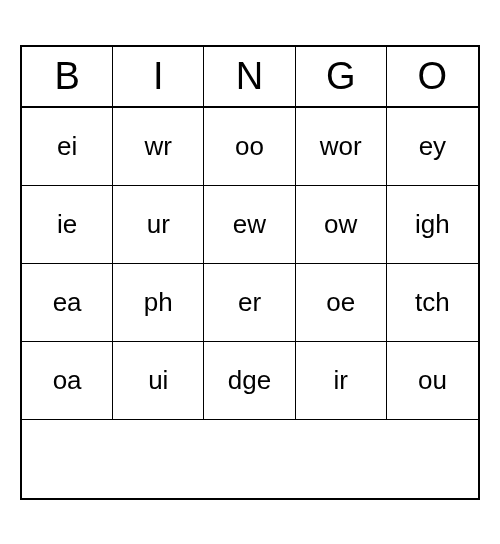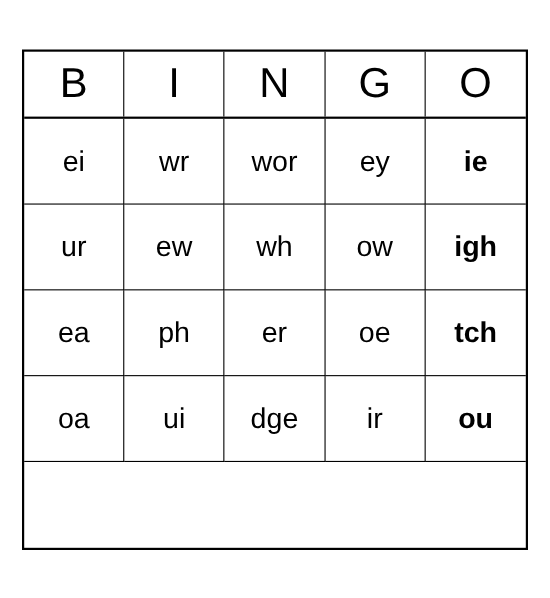--- a/index.html
+++ b/index.html
@@ -53,21 +53,20 @@
       border-right: 1px solid #000;
       border-bottom: 1px solid #000;
       display: flex;
       align-items: center;
       justify-content: center;
       min-height: 78px;
     }
 
     .grid-cell:nth-child(5n) {
       border-right: none;
-      font-weight: bold;
     }
 
     .grid-cell:nth-child(n+21) {
       border-bottom: none;
     }
   </style>
 </head>
 <body>
 
 <div class="bingo-card">
@@ -75,27 +74,27 @@
     <div class="header-cell">B</div>
     <div class="header-cell">I</div>
     <div class="header-cell">N</div>
     <div class="header-cell">G</div>
     <div class="header-cell">O</div>
   </div>
   <div class="bingo-grid">
 
     <div class="grid-cell">ei</div>
     <div class="grid-cell">wr</div>
+    <div class="grid-cell">oo</div>
     <div class="grid-cell">wor</div>
     <div class="grid-cell">ey</div>
 
     <div class="grid-cell">ie</div>
     <div class="grid-cell">ur</div>
     <div class="grid-cell">ew</div>
-    <div class="grid-cell">wh</div>
     <div class="grid-cell">ow</div>
 
     <div class="grid-cell">igh</div>
     <div class="grid-cell">ea</div>
     <div class="grid-cell">ph</div>
 
     <div class="grid-cell">er</div>
     <div class="grid-cell">oe</div>
     <div class="grid-cell">tch</div>
     <div class="grid-cell">oa</div>

